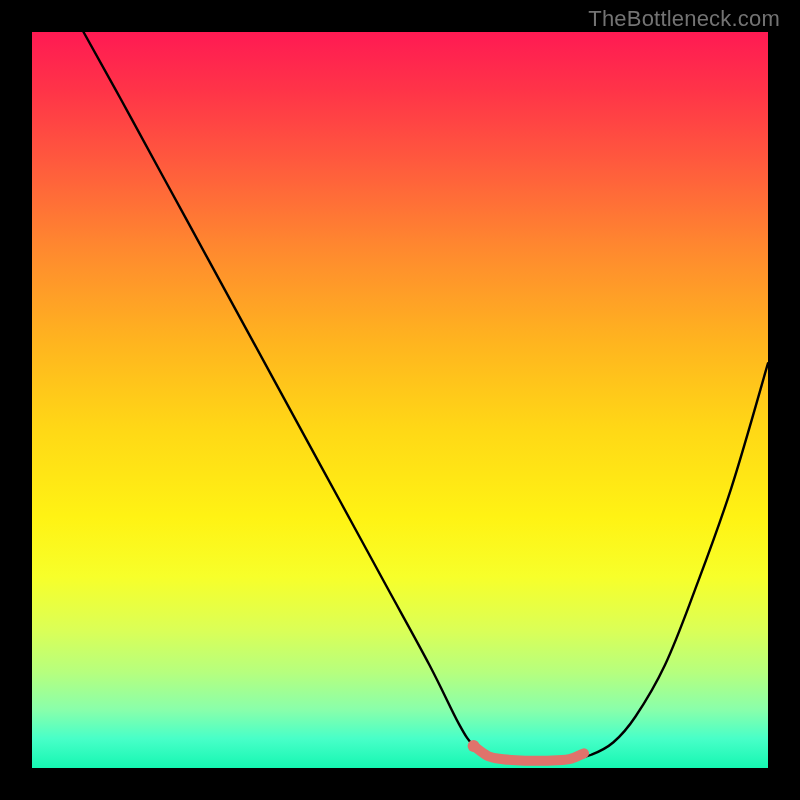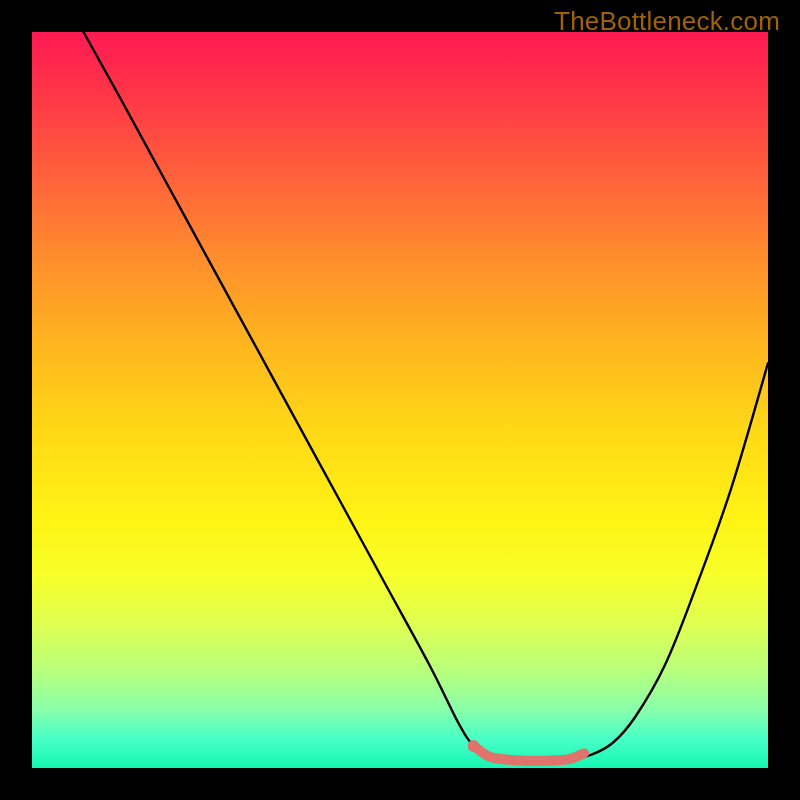--- a/index.html
+++ b/index.html
@@ -37,22 +37,22 @@
       #b6ff7e 87%,
       #8affaa 92%,
       #48ffc8 96%,
       #15f7b2 100%
     );
   }
   .watermark {
     position: absolute;
     top: 6px;
     right: 20px;
-    color: #a16207;
-    font-size: 26px;
+    color: #737373;
+    font-size: 22px;
     font-weight: 500;
     letter-spacing: 0.2px;
   }
   svg.curve {
     position: absolute;
     left: 0;
     top: 0;
     width: 736px;
     height: 736px;
     overflow: visible;

